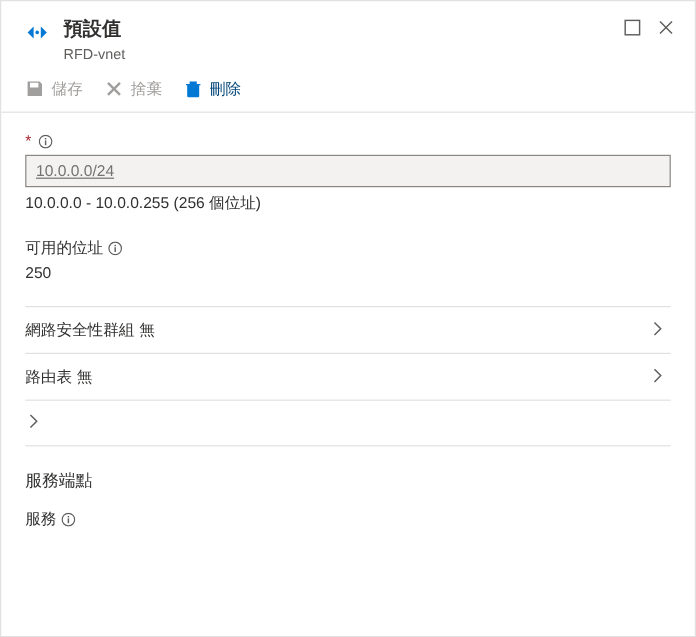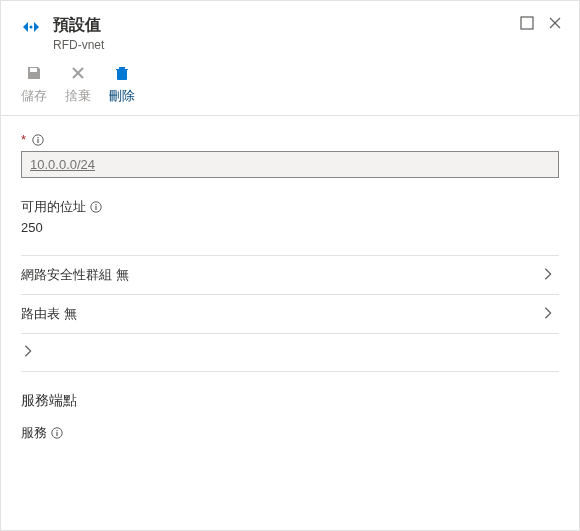--- a/index.html
+++ b/index.html
@@ -61,21 +61,20 @@
       gap: 18px;
       border-bottom: 1px solid #e1e1e1;
     }
     .toolbar-item {
       display: flex;
       align-items: center;
       gap: 6px;
       cursor: pointer;
       color: #605e5c;
       font-size: 13px;
-      flex-direction: column;
     }
     .toolbar-item.disabled {
       color: #a19f9d;
     }
     .toolbar-icon {
       width: 16px;
       height: 16px;
     }
     .content {
       padding: 16px 20px;
@@ -221,20 +220,21 @@
     <span class="required">*</span>
     <span class="info-icon">
       <svg viewBox="0 0 12 12" width="12" height="12">
           <circle cx="6" cy="6" r="5.2" fill="none" stroke="currentColor" stroke-width="1"></circle>
           <rect x="5.4" y="5" width="1.2" height="4" fill="currentColor"></rect>
           <rect x="5.4" y="3" width="1.2" height="1.2" fill="currentColor"></rect>
         </svg>
     </span>
   </div>
   <input class="text-input" type="text" disabled="" value="10.0.0.0/24" style="">
+  <div class="helper-text">10.0.0.0 - 10.0.0.255 (256 個位址)</div>
 
   <div class="section-gap">
     <div class="field-label">
       <span>可用的位址</span>
       <span class="info-icon">
         <svg viewBox="0 0 12 12" width="12" height="12">
             <circle cx="6" cy="6" r="5.2" fill="none" stroke="currentColor" stroke-width="1"></circle>
             <rect x="5.4" y="5" width="1.2" height="4" fill="currentColor"></rect>
             <rect x="5.4" y="3" width="1.2" height="1.2" fill="currentColor"></rect>
           </svg>

